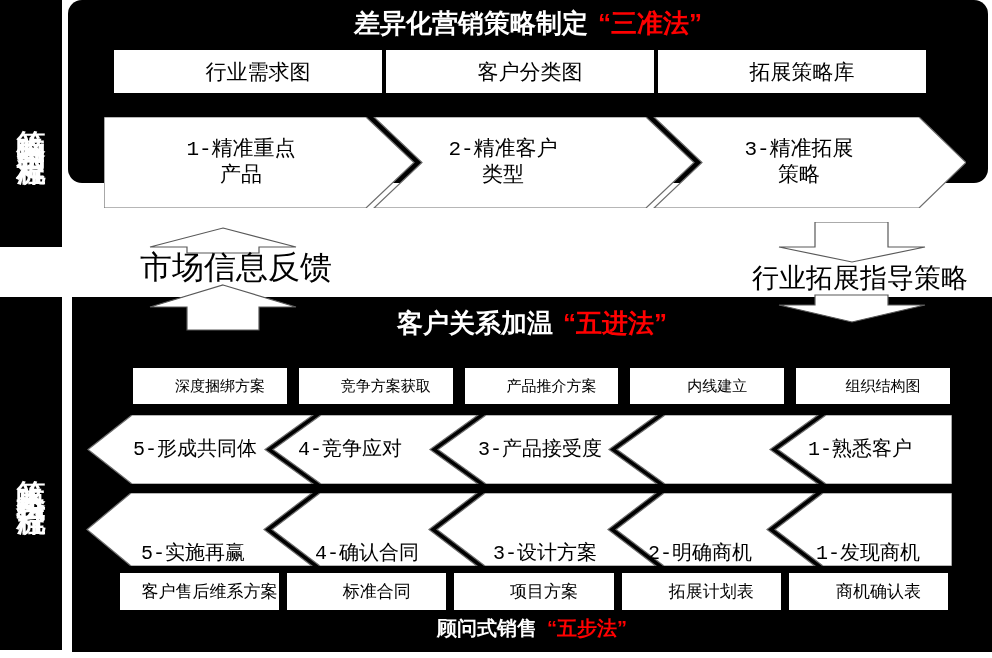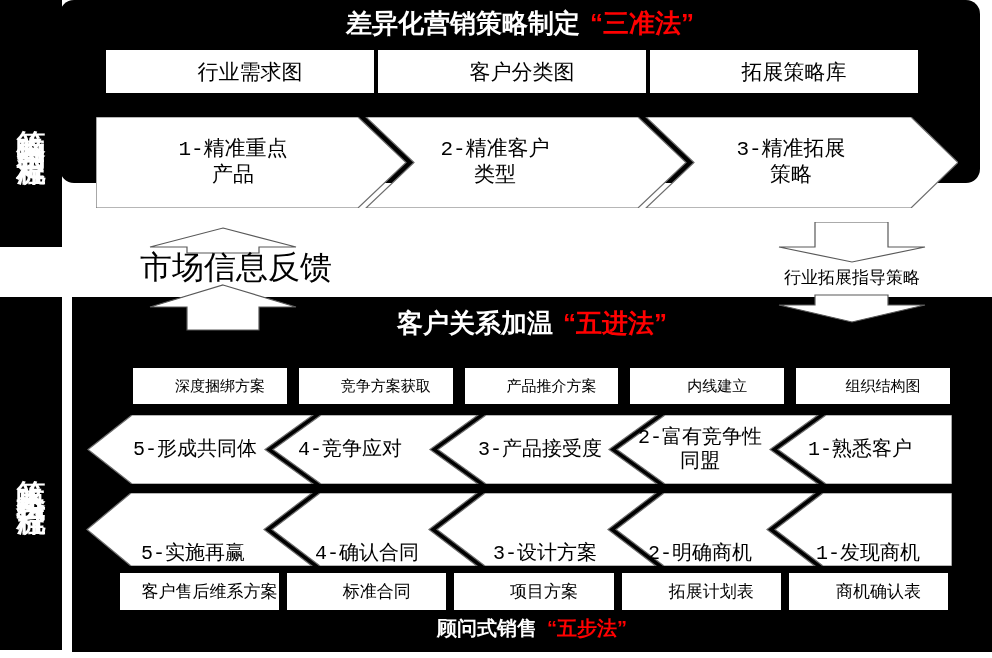--- a/index.html
+++ b/index.html
@@ -7,21 +7,21 @@
             font-family:"Liberation Sans", sans-serif; overflow:hidden; }
 
   
   .sidebar { position:absolute; background:#000; display:flex; align-items:center; justify-content:center; }
   .sb-top { left:0; top:0; width:62px; height:247px; }
   .sb-bottom { left:0; top:297px; width:62px; height:353px; }
   .vtext { writing-mode:vertical-rl; text-orientation:upright; color:#fff;
            font-size:29px; font-weight:bold; letter-spacing:6px; line-height:1; }
 
   .panel { position:absolute; background:#000; }
-  .panel-top { left:60px; top:0; width:920px; height:183px;border-radius:14px; }
+  .panel-top { left:68px; top:0; width:920px; height:183px;border-radius:14px; }
   .panel-bottom { left:72px; top:297px; width:920px; height:355px; }
 
   .panel-title { position:absolute; left:0; width:100%; text-align:center;
                  color:#fff; font-weight:bold; white-space:nowrap; }
   .t-top { top:6px; font-size:26px; }
   .t-bottom { top:9px; font-size:26px; }
   .t-footer { top:318px; font-size:20px; }
   .red { color:#ff0000; margin-left:10px; }
 
   
@@ -50,21 +50,21 @@
   .w5 { left:33px; } .w4 { left:188px; } .w3 { left:378px; } .w2 { left:538px; } .w1 { left:698px; }
   .r2-lbl { top:196px; height:73px; font-size:20px; width:180px;justify-content:flex-end; }
   .s5 { left:31px; } .s4 { left:205px; } .s3 { left:383px; } .s2 { left:538px; } .s1 { left:706px; }
 
   
   .conn-left  { left:148px; top:222px; }
   .conn-right { left:777px; top:222px; }
   .cshape { fill:#ffffff; stroke:#595959; stroke-width:1.2; }
   .conn-label { position:absolute; color:#000; text-align:center; white-space:nowrap; }
   .fb-lbl { left:140px; top:251px; width:185px; height:32px; line-height:32px; font-size:32px; }
-  .gd-lbl { left:752px; top:263px; width:200px; height:30px; line-height:30px; font-size:17px; }
+  .gd-lbl { left:752px; top:263px; width:200px; height:30px; line-height:30px; font-size:27px; }
 </style>
 </head>
 <body>
 
 <div class="canvas">
 
   <div class="sidebar sb-top">
     <span class="vtext">策略制定流程</span>
   </div>
   <div class="sidebar sb-bottom">
@@ -139,24 +139,20 @@
     </svg>
     <div class="alabel r1-lbl w5">
       <span>5-形成共同体</span>
     </div>
     <div class="alabel r1-lbl w4">
       <span>4-竞争应对</span>
     </div>
     <div class="alabel r1-lbl w3">
       <span>3-产品接受度</span>
     </div>
-    <div class="alabel r1-lbl w2">
-      <span>2-富有竞争性</span>
-      <span>同盟</span>
-    </div>
     <div class="alabel r1-lbl w1">
       <span>1-熟悉客户</span>
     </div>
 
     <svg class="band band-row2" width="866" height="73" viewBox="0 0 866 73">
       <polygon class="shape" points="45,0 226,0 178,36.5 226,73 45,73 1,36.5"></polygon>
       <polygon class="shape" points="234,0 391,0 343,36.5 391,73 234,73 186,36.5"></polygon>
       <polygon class="shape" points="399,0 570,0 522,36.5 570,73 399,73 351,36.5"></polygon>
       <polygon class="shape" points="578,0 729,0 681,36.5 729,73 578,73 530,36.5"></polygon>
       <polygon class="shape" points="737,0 866,0 866,73 737,73 689,36.5"></polygon>

